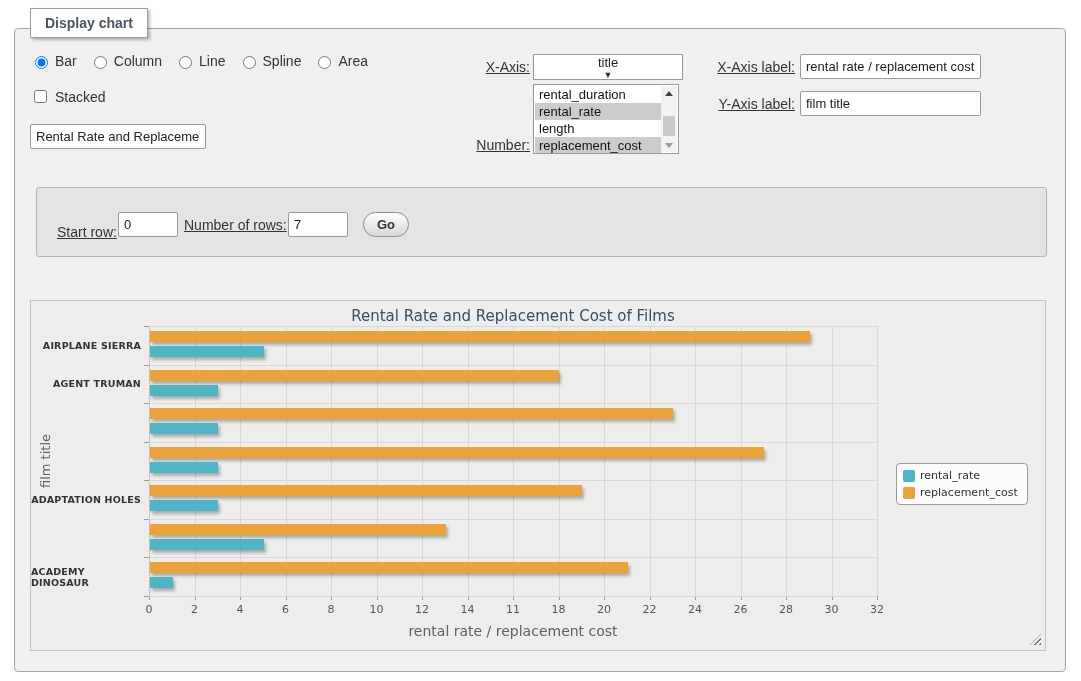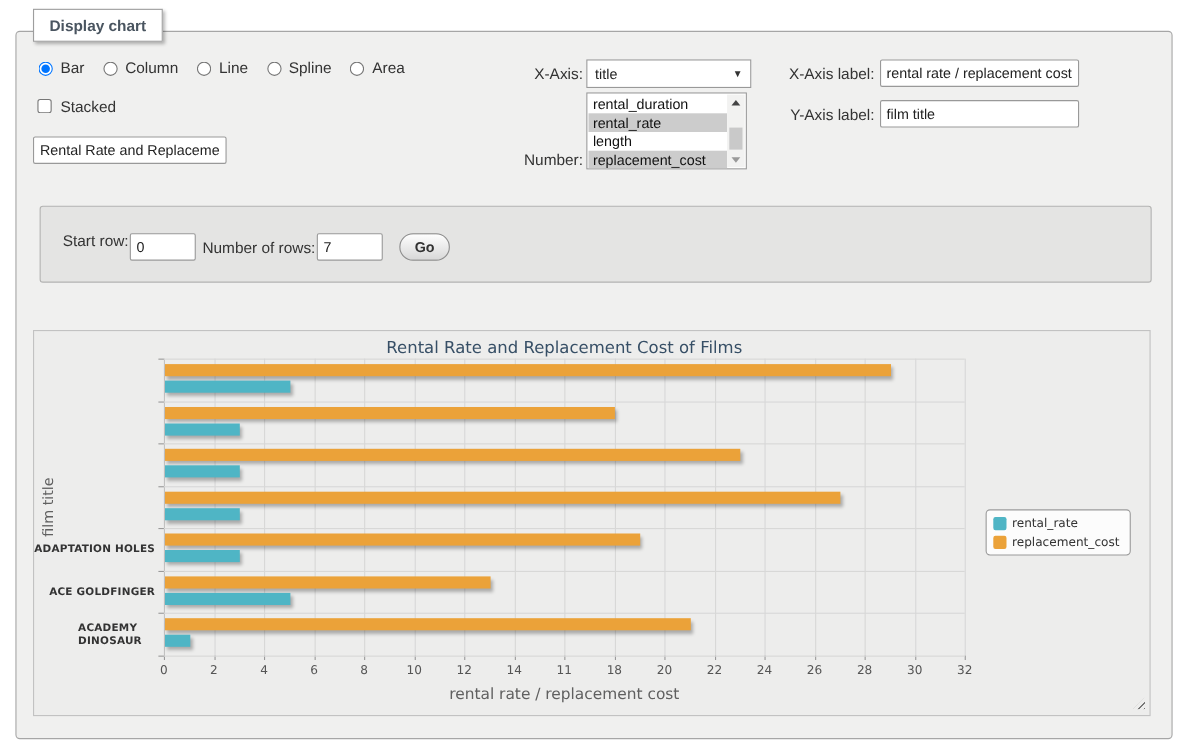--- a/index.html
+++ b/index.html
@@ -12,24 +12,24 @@
   .legendbox{left:30px;top:8px;background:#fff;border:1px solid #9e9e9e;
              padding:6px 14px;font-size:14px;font-weight:bold;color:#4a5560;
              box-shadow:2px 2px 3px rgba(0,0,0,.28);z-index:6;}
   
   .radio-row{left:30px;top:53px;display:flex;gap:12px;align-items:center;font-size:14px;}
   .radio-row label{display:flex;align-items:center;gap:4px;cursor:default;}
   .check-row{left:30px;top:87px;display:flex;align-items:center;gap:5px;font-size:14px;}
   input[type=text]{border:1px solid #999;border-radius:2px;background:#fff;
                    font-family:"Liberation Sans",sans-serif;font-size:13px;color:#222;
                    padding:0 5px;box-sizing:border-box;height:25px;}
-  .lbl{font-size:14px;color:#333;text-align:right;}
+  .lbl{font-size:14px;color:#333;text-align:right;text-decoration:underline;}
   .selectbox{left:533px;top:54px;width:150px;height:26px;background:#fff;border:1px solid #999;
              box-sizing:border-box;display:flex;align-items:center;justify-content:space-between;
-             padding:0 7px;font-size:13px;color:#222;}
+             padding:0 7px;font-size:13px;color:#222;flex-direction:column;}
   .selectbox .arrow{font-size:9px;color:#333;}
   .serieslist{left:533px;top:84px;width:146px;height:70px;background:#fff;border:1px solid #999;
               box-sizing:border-box;overflow:hidden;}
   .serieslist .opts{position:absolute;left:1px;top:1px;right:17px;bottom:1px;}
   .opt{height:17px;line-height:17px;font-size:13px;padding-left:4px;white-space:nowrap;color:#111;}
   .opt.sel{background:#ccc;}
   .sbar{position:absolute;top:1px;bottom:1px;right:1px;width:16px;background:#f2f2f1;}
   .sbar .arr{position:absolute;left:0;width:16px;height:14px;display:flex;align-items:center;justify-content:center;}
   .tri-up{width:0;height:0;border-left:4px solid transparent;border-right:4px solid transparent;border-bottom:5px solid #444;}
   .tri-dn{width:0;height:0;border-left:4px solid transparent;border-right:4px solid transparent;border-top:5px solid #999;}
@@ -126,21 +126,21 @@
       </div>
   </div>
 </div>
 
 <div class="abs lbl" style="left:705px;top:59px;width:90px;">X-Axis label:</div>
 <input class="abs" type="text" style="left: 800px; top: 54px; width: 181px;" value="rental rate / replacement cost">
 <div class="abs lbl" style="left:705px;top:96px;width:90px;">Y-Axis label:</div>
 <input class="abs" type="text" style="left: 800px; top: 91px; width: 181px;" value="film title">
 
 <div class="abs rowpanel">
-  <div class="abs lbl" style="left:20px;top:23px;">Start row:</div>
+  <div class="abs lbl" style="left:20px;top:36px;">Start row:</div>
   <input class="abs" type="text" style="left: 81px; top: 24px; width: 60px;" value="0">
   <div class="abs lbl" style="left:147px;top:29px;">Number of rows:</div>
   <input class="abs" type="text" style="left: 251px; top: 24px; width: 60px;" value="7">
   <button class="gobtn">Go</button>
 </div>
 
 <div class="abs chartbox" id="chart">
   <div class="c-title">Rental Rate and Replacement Cost of Films</div>
   <div id="plot"></div>
   <div class="xaxistitle" style="top:322px;">rental rate / replacement cost</div>
@@ -216,30 +216,31 @@
     <div class="gridh" style="left: 118px; top: 140.714px; width: 728px;"></div>
     <div class="ticky" style="left: 113px; top: 140.714px;"></div>
     <div class="gridh" style="left: 118px; top: 179.286px; width: 728px;"></div>
     <div class="ticky" style="left: 113px; top: 179.286px;"></div>
     <div class="gridh" style="left: 118px; top: 217.857px; width: 728px;"></div>
     <div class="ticky" style="left: 113px; top: 217.857px;"></div>
     <div class="gridh" style="left: 118px; top: 256.429px; width: 728px;"></div>
     <div class="ticky" style="left: 113px; top: 256.429px;"></div>
     <div class="gridh" style="left: 118px; top: 295px; width: 728px;"></div>
     <div class="ticky" style="left: 113px; top: 295px;"></div>
+    <div class="catlab" style="top: 25px; height: 38.5714px; width: 110px;">AIRPLANE SIERRA</div>
     <div class="bar" style="left: 119px; top: 30px; width: 659.522px; background: rgb(235, 162, 57);"></div>
     <div class="bar" style="left: 119px; top: 45px; width: 113.522px; background: rgb(79, 181, 197);"></div>
+    <div class="catlab" style="top: 63.5714px; height: 38.5714px; width: 110px;">AGENT TRUMAN</div>
     <div class="bar" style="left: 119px; top: 68.5714px; width: 409.272px; background: rgb(235, 162, 57);"></div>
     <div class="bar" style="left: 119px; top: 83.5714px; width: 68.0225px; background: rgb(79, 181, 197);"></div>
     <div class="bar" style="left: 119px; top: 107.143px; width: 523.022px; background: rgb(235, 162, 57);"></div>
     <div class="bar" style="left: 119px; top: 122.143px; width: 68.0225px; background: rgb(79, 181, 197);"></div>
     <div class="bar" style="left: 119px; top: 145.714px; width: 614.022px; background: rgb(235, 162, 57);"></div>
     <div class="bar" style="left: 119px; top: 160.714px; width: 68.0225px; background: rgb(79, 181, 197);"></div>
     <div class="catlab" style="top: 179.286px; height: 38.5714px; width: 110px;">ADAPTATION HOLES</div>
     <div class="bar" style="left: 119px; top: 184.286px; width: 432.022px; background: rgb(235, 162, 57);"></div>
     <div class="bar" style="left: 119px; top: 199.286px; width: 68.0225px; background: rgb(79, 181, 197);"></div>
-    <div class="catlab" style="top: 217.857px; height: 38.5714px; width: 110px;">ACE GOLDFINGER</div>
     <div class="bar" style="left: 119px; top: 222.857px; width: 295.522px; background: rgb(235, 162, 57);"></div>
     <div class="bar" style="left: 119px; top: 237.857px; width: 113.522px; background: rgb(79, 181, 197);"></div>
-    <div class="catlab" style="top: 256.429px; height: 38.5714px; width: 110px; margin-left: 40px;">ACADEMY DINOSAUR</div>
+    <div class="catlab" style="top: 256.429px; height: 38.5714px; width: 110px;">ACADEMY DINOSAUR</div>
     <div class="bar" style="left: 119px; top: 261.429px; width: 477.522px; background: rgb(235, 162, 57);"></div>
     <div class="bar" style="left: 119px; top: 276.429px; width: 22.5225px; background: rgb(79, 181, 197);"></div>
   </div>
 
 </body></html>

